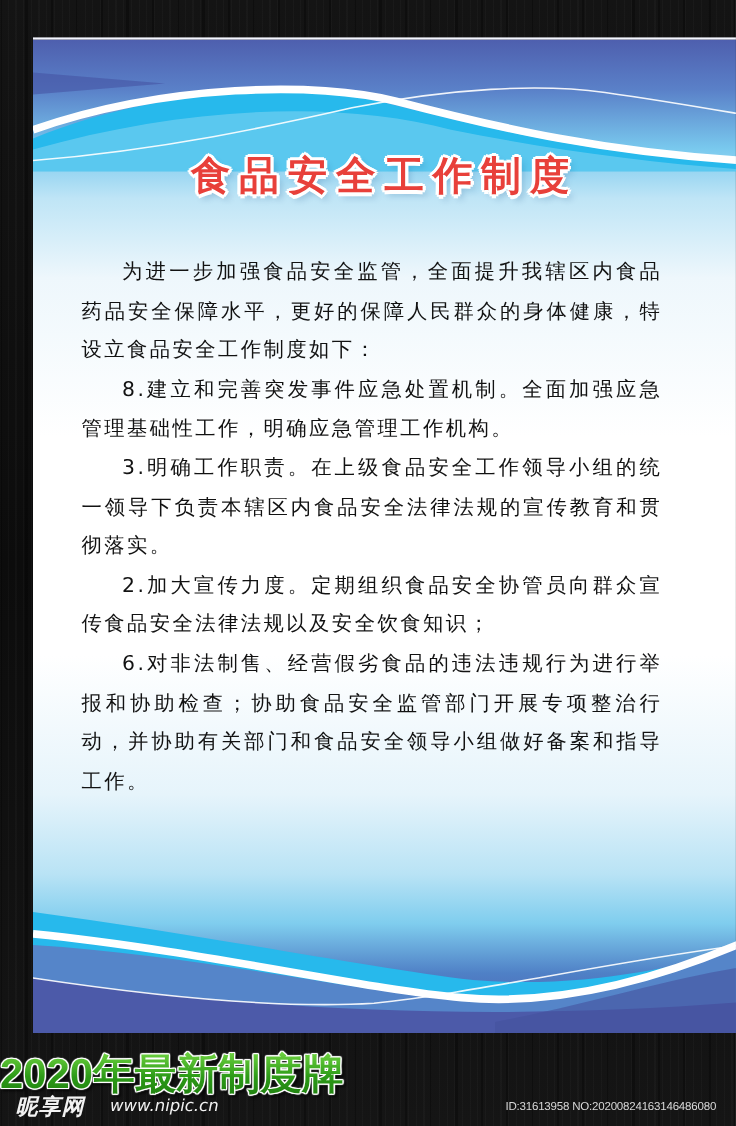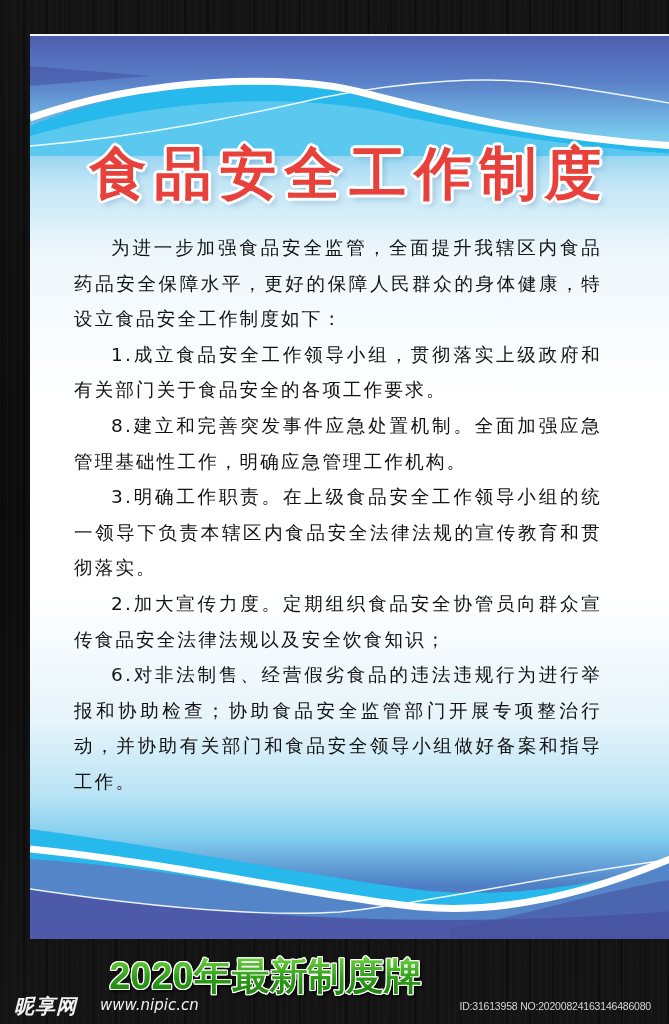--- a/index.html
+++ b/index.html
@@ -19,36 +19,36 @@
       #4e5fae 0%, #5a80c8 5%, #79c9ee 11%, #bfe5f6 16%, #eef7fc 24%,
       #ffffff 40%, #ffffff 62%, #e6f4fb 76%, #b9e3f5 84%, #7fcdee 89%,
       #4f80c6 94%, #4c5aa9 100%);
   }
   .wave { position: absolute; left: 0; width: 645px; }
   .wave-top { top: 0; height: 120px; }
   .wave-bottom { bottom: 0; height: 120px; }
   .title {
     position: absolute; left: 0; right: 6px; top: 100px; text-align: center;
     font-family: "DejaVu Serif", "Liberation Serif", serif;
-    font-size: 57px; font-weight: bold; letter-spacing: 8px;
+    font-size: 36px; font-weight: bold; letter-spacing: 8px;
     color: #e8403a;
     text-shadow:
       0 0 2px #fff, 2px 2px 0 #fff, -2px -2px 0 #fff, 2px -2px 0 #fff, -2px 2px 0 #fff,
       3px 0 0 #fff, -3px 0 0 #fff, 0 3px 0 #fff, 0 -3px 0 #fff,
       4px 4px 6px rgba(0,60,120,0.25);
   }
   .content {
     position: absolute; left: 44px; top: 194px; width: 528px;
     font-family: "DejaVu Sans", "Liberation Sans", sans-serif;
     font-size: 18.5px; line-height: 35.6px; color: #121212;
     letter-spacing: 2.2px;
   }
   .para { margin: 0; text-indent: 2em; text-align: justify; }
   .footer-title {
-    position: absolute; left: 0; width: 531px; top: 951px; text-align: center;
+    position: absolute; left: 0; width: 531px; top: 951px; text-align: left;
     font-family: "Liberation Sans", "DejaVu Sans", sans-serif;
     font-size: 38px; font-weight: bold; color: #2ea31b;
     letter-spacing: 0px;
     background: linear-gradient(180deg, #7ee04a 0%, #2c9a17 55%, #1d7a0e 100%);
     -webkit-background-clip: text; background-clip: text; -webkit-text-fill-color: transparent;
     filter: drop-shadow(1px 0 0 #fff) drop-shadow(-1px 0 0 #fff) drop-shadow(0 1px 0 #fff) drop-shadow(0 -1px 0 #fff) drop-shadow(2px 2px 1px rgba(0,0,0,0.6));
   }
   .watermark-logo {
     position: absolute; left: 14px; top: 993px;
     font-family: "DejaVu Sans", sans-serif; font-weight: bold; font-style: italic;
@@ -91,21 +91,20 @@
     <path d="M0 70 C200 100 420 110 645 92 L645 120 L0 120 Z" fill="#4c5aa9"></path>
     <path d="M420 110 C500 95 580 70 645 60 L645 120 L420 120 Z" fill="#45519f" opacity="0.6"></path>
     <path d="M0 30 C150 45 300 80 390 88 C480 96 570 70 645 38" fill="none" stroke="#ffffff" stroke-width="7"></path>
     <path d="M0 70 C120 88 230 98 310 93 C400 84 520 56 645 40" fill="none" stroke="#ffffff" stroke-width="1.4" opacity="0.9"></path>
   </svg>
 
   <div class="title">食品安全工作制度</div>
 
   <div class="content">
     <p class="para">为进一步加强食品安全监管，全面提升我辖区内食品药品安全保障水平，更好的保障人民群众的身体健康，特设立食品安全工作制度如下：</p>
-    <p class="para">1.成立食品安全工作领导小组，贯彻落实上级政府和有关部门关于食品安全的各项工作要求。</p>
     <p class="para">8.建立和完善突发事件应急处置机制。全面加强应急管理基础性工作，明确应急管理工作机构。</p>
     <p class="para">3.明确工作职责。在上级食品安全工作领导小组的统一领导下负责本辖区内食品安全法律法规的宣传教育和贯彻落实。</p>
     <p class="para">2.加大宣传力度。定期组织食品安全协管员向群众宣传食品安全法律法规以及安全饮食知识；</p>
     <p class="para">6.对非法制售、经营假劣食品的违法违规行为进行举报和协助检查；协助食品安全监管部门开展专项整治行动，并协助有关部门和食品安全领导小组做好备案和指导工作。</p>
   </div>
 </div>
 
 <div class="footer-title">2020年最新制度牌</div>
 
 <div class="watermark-logo">昵享网</div>

